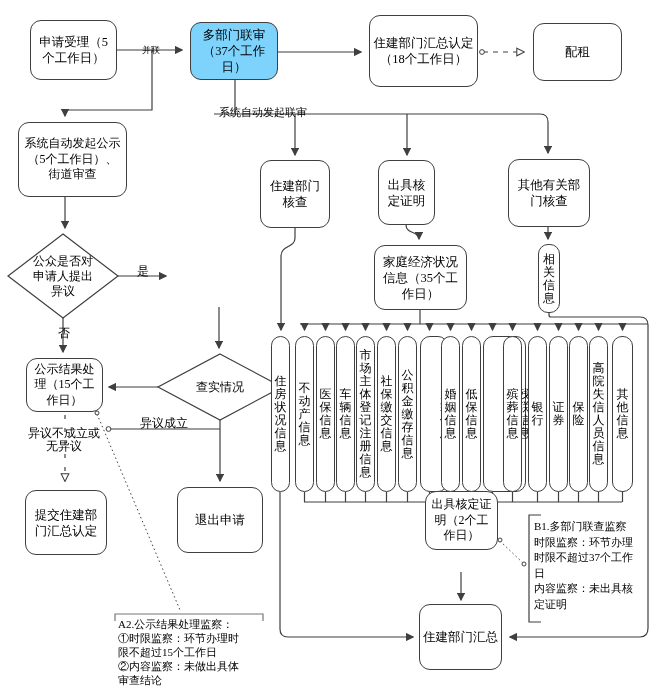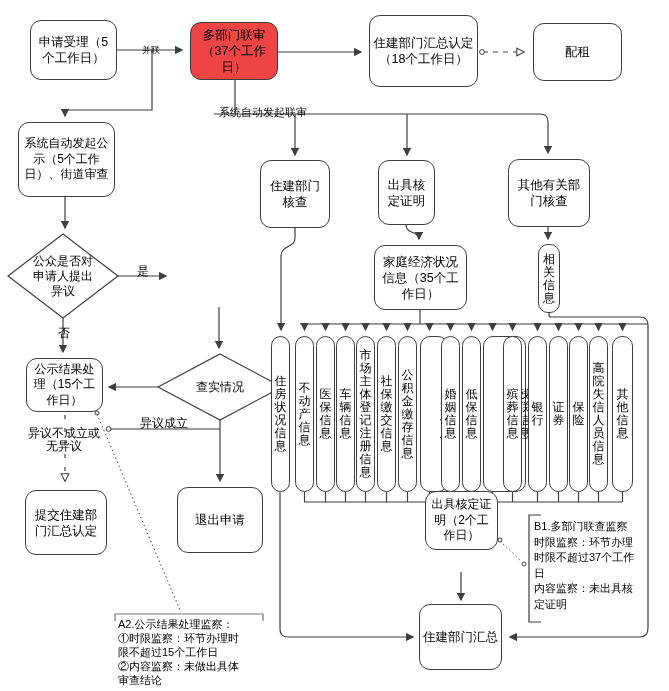--- a/index.html
+++ b/index.html
@@ -1,17 +1,17 @@
 <!DOCTYPE html>
 <html><head>
 <meta charset="utf-8">
 <style>
   html,body{margin:0;padding:0;background:#fff;}
   .stage{position:relative;width:669px;height:691px;background:#fff;
-         font-family:Liberation Sans, sans-serif;color:#000;overflow:hidden;}
+         font-family:Liberation Serif, serif;color:#000;overflow:hidden;}
   .stage svg{position:absolute;left:0;top:0;}
   .edge{fill:none;stroke:#3f3f3f;stroke-width:1.2;}
   .dashedA{stroke-dasharray:5 5;}
   .dashedB{stroke-dasharray:4 9;}
   .dotted{stroke-dasharray:1.5 2.8;stroke-width:1;}
   .gray{stroke:#777;}
   .shape{fill:#fff;stroke:#3f3f3f;stroke-width:1.2;}
   .dotc{fill:#fff;stroke:#3f3f3f;stroke-width:1;}
   .node{position:absolute;box-sizing:border-box;background:#fff;
         border:1.3px solid #3f3f3f;border-radius:11px;
@@ -109,24 +109,24 @@
         <path class="edge" d="M578.5 324 V330" marker-end="url(#ar)"></path>
         <path class="edge" d="M578.5 492 V502"></path>
         <path class="edge" d="M598.5 324 V330" marker-end="url(#ar)"></path>
         <path class="edge" d="M598.5 492 V502"></path>
         <path class="edge" d="M622.5 324 V330" marker-end="url(#ar)"></path>
         <path class="edge" d="M622.5 492 V502"></path>
       </g>
   </svg>
 
   <div class="node" style="left:30px;top:20px;width:87px;height:60px">申请受理（5个工作日）</div>
-  <div class="node" style="left: 190px; top: 22px; width: 88px; height: 58px; border-width: 1.5px; background: #ef4444;">多部门联审（37个工作日）</div>
+  <div class="node" style="left: 190px; top: 22px; width: 88px; height: 58px; border-width: 1.5px; background: #7dd3fc;">多部门联审（37个工作日）</div>
   <div class="node" style="left:369px;top:15px;width:109px;height:72px">住建部门汇总认定（18个工作日）</div>
   <div class="node" style="left:533px;top:23px;width:89px;height:58px">配租</div>
-  <div class="node" style="left:18px;top:122px;width:97px;height:75px;font-size:12px">系统自动发起公示（5个工作日）、街道审查</div>
+  <div class="node" style="left:18px;top:122px;width:109px;height:75px;font-size:12px">系统自动发起公示（5个工作日）、街道审查</div>
   <div class="node" style="left:26px;top:358px;width:77px;height:54px;font-size:12px">公示结果处理（15个工作日）</div>
   <div class="node" style="left:25px;top:490px;width:82px;height:65px">提交住建部门汇总认定</div>
   <div class="node" style="left:177px;top:487px;width:86px;height:66px">退出申请</div>
   <div class="node" style="left:260px;top:160px;width:70px;height:68px">住建部门核查</div>
   <div class="node" style="left:378px;top:160px;width:57px;height:65px">出具核定证明</div>
   <div class="node" style="left:508px;top:159px;width:82px;height:68px">其他有关部门核查</div>
   <div class="node" style="left:374px;top:245px;width:93px;height:65px">家庭经济状况信息（35个工作日）</div>
   <div class="node capsule" style="left:538px;top:244px;width:22px;height:69px">相关信息</div>
   <div class="node" style="left:425px;top:491px;width:73px;height:59px;font-size:12px">出具核定证明（2个工作日）</div>
   <div class="node" style="left:419px;top:604px;width:83px;height:66px">住建部门汇总</div>

